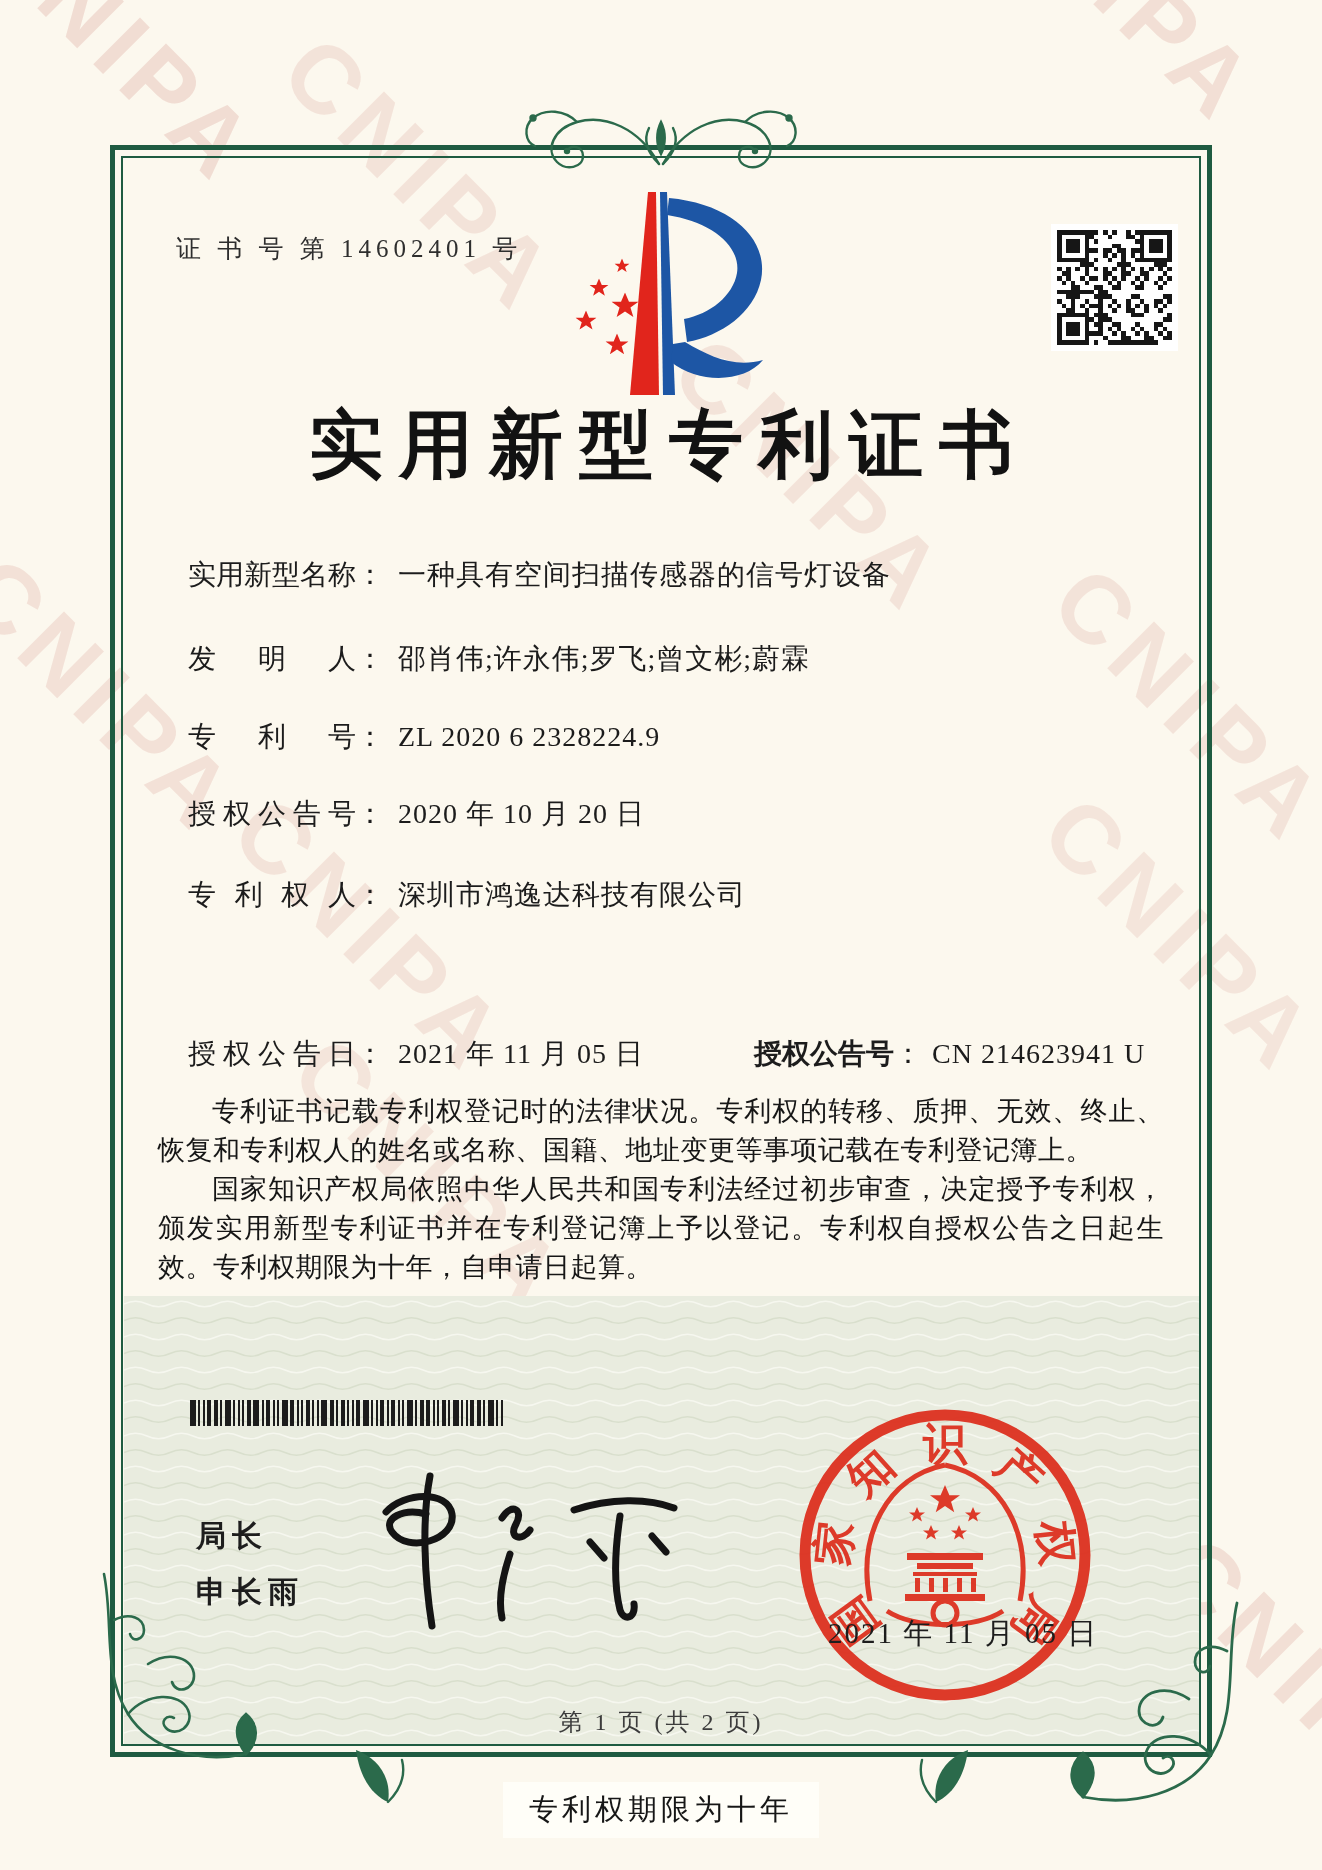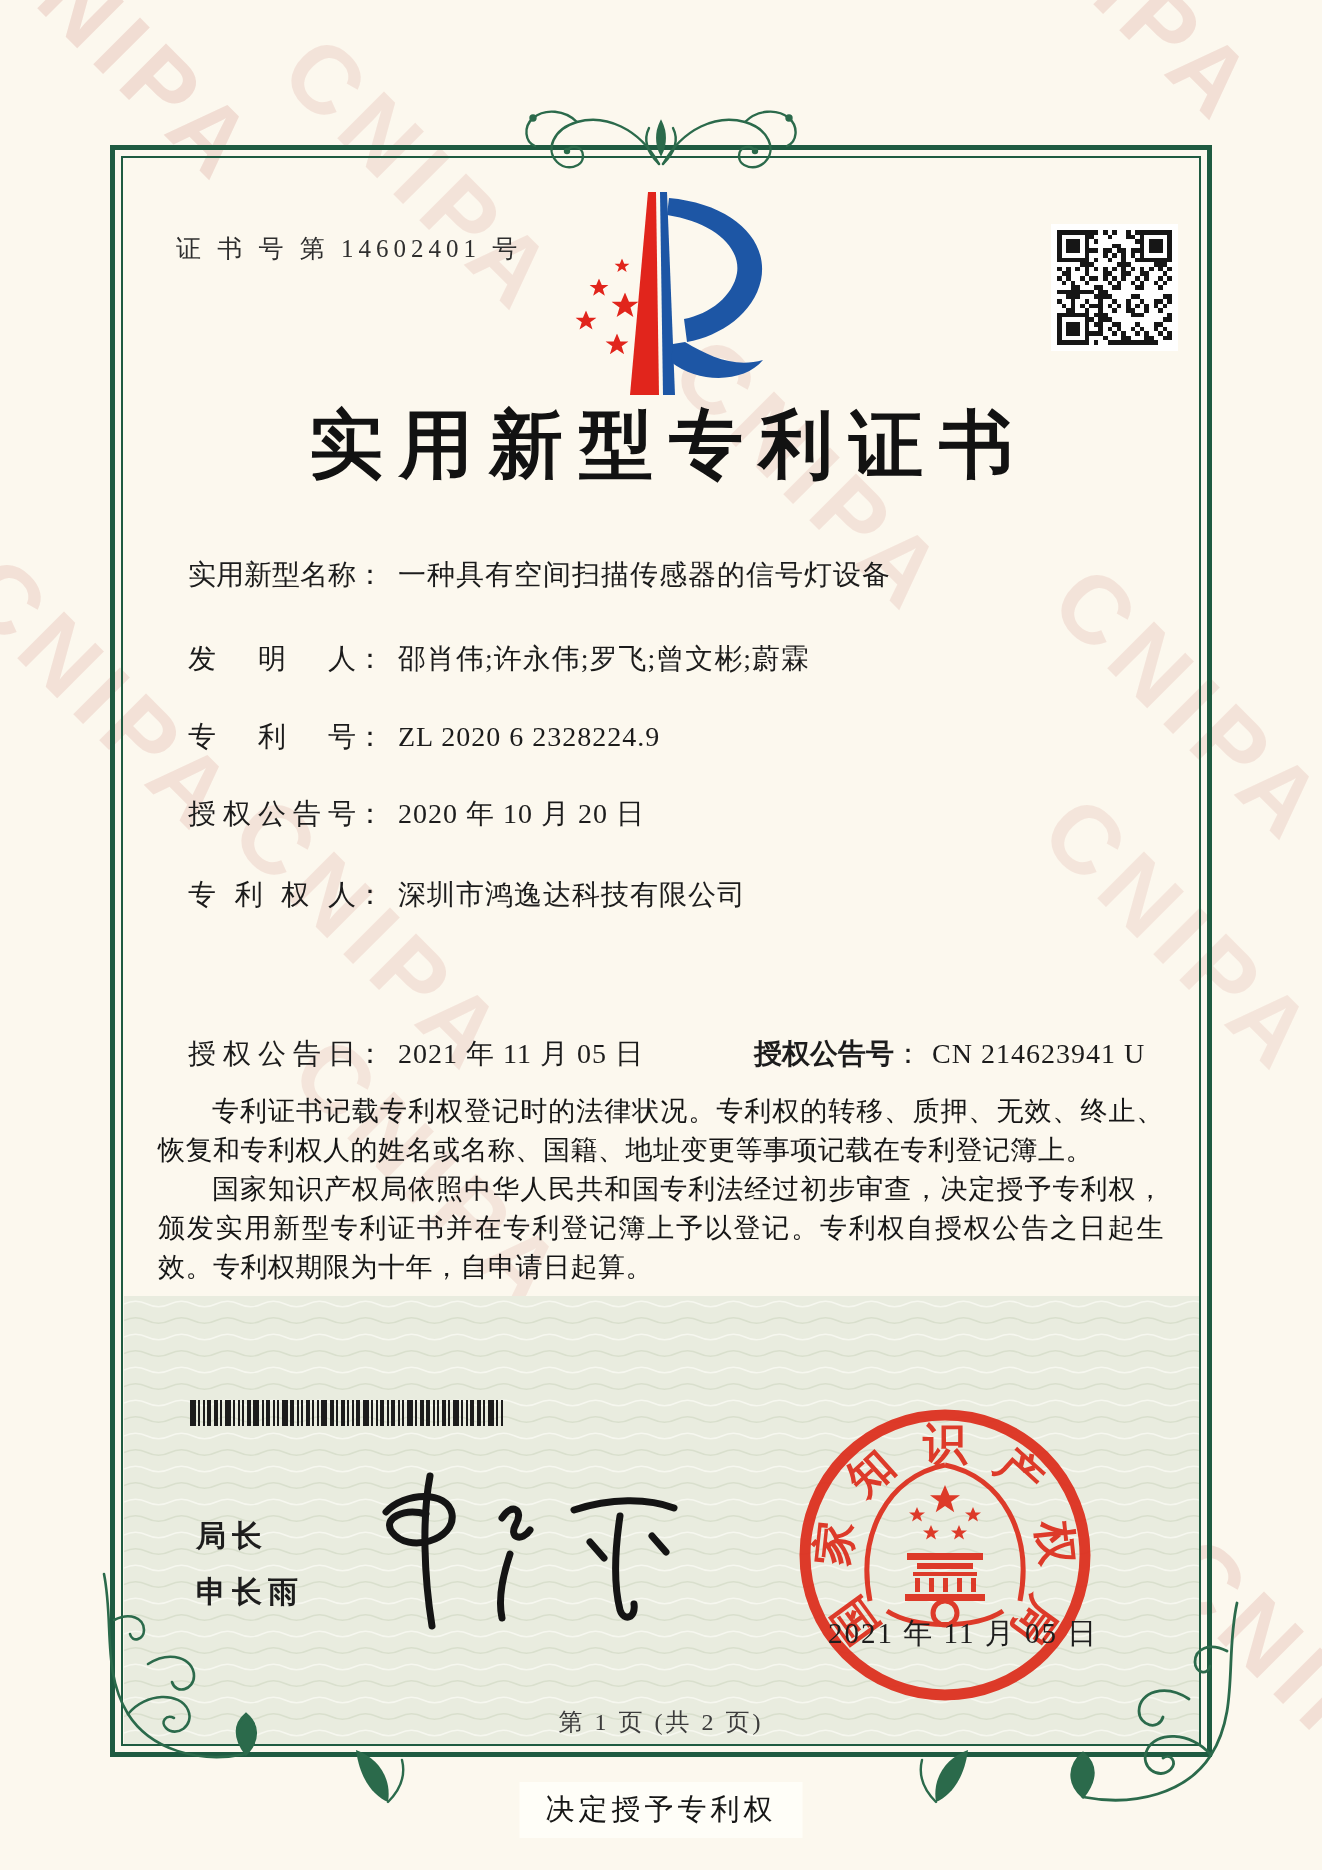--- a/index.html
+++ b/index.html
@@ -541,21 +541,21 @@
     <span class="seal-ch" style="--a:-84deg">家</span>
     <span class="seal-ch" style="--a:-42deg">知</span>
     <span class="seal-ch" style="--a:0deg">识</span>
     <span class="seal-ch" style="--a:42deg">产</span>
     <span class="seal-ch" style="--a:84deg">权</span>
     <span class="seal-ch" style="--a:126deg">局</span>
   </div>
   <div class="sealdate">2021 年 11 月 05 日</div>
 
   <div class="pageno">第 1 页 (共 2 页)</div>
-  <div class="contnote">决定授予专利权</div>
+  <div class="contnote">专利权期限为十年</div>
 
   <svg class="orn" style="left:88px;top:1568px" width="210" height="225">
     <g stroke="#2b6a4b" stroke-width="2.6" fill="none" stroke-linecap="round">
       <path d="M16,6 C26,56 14,104 40,146 C62,181 110,196 158,186"></path>
       <path d="M40,146 C58,124 92,124 100,142 C107,158 88,170 78,160 C72,154 78,146 86,150"></path>
       <path d="M60,96 C82,82 106,90 106,108 C106,122 88,127 84,114"></path>
       <path d="M26,52 C42,44 56,50 56,62 C56,72 44,75 42,66"></path>
       <path d="M158,186 C146,170 146,156 158,146 C170,156 172,172 158,186 Z" fill="#2b6a4b"></path>
     </g>
   </svg>

